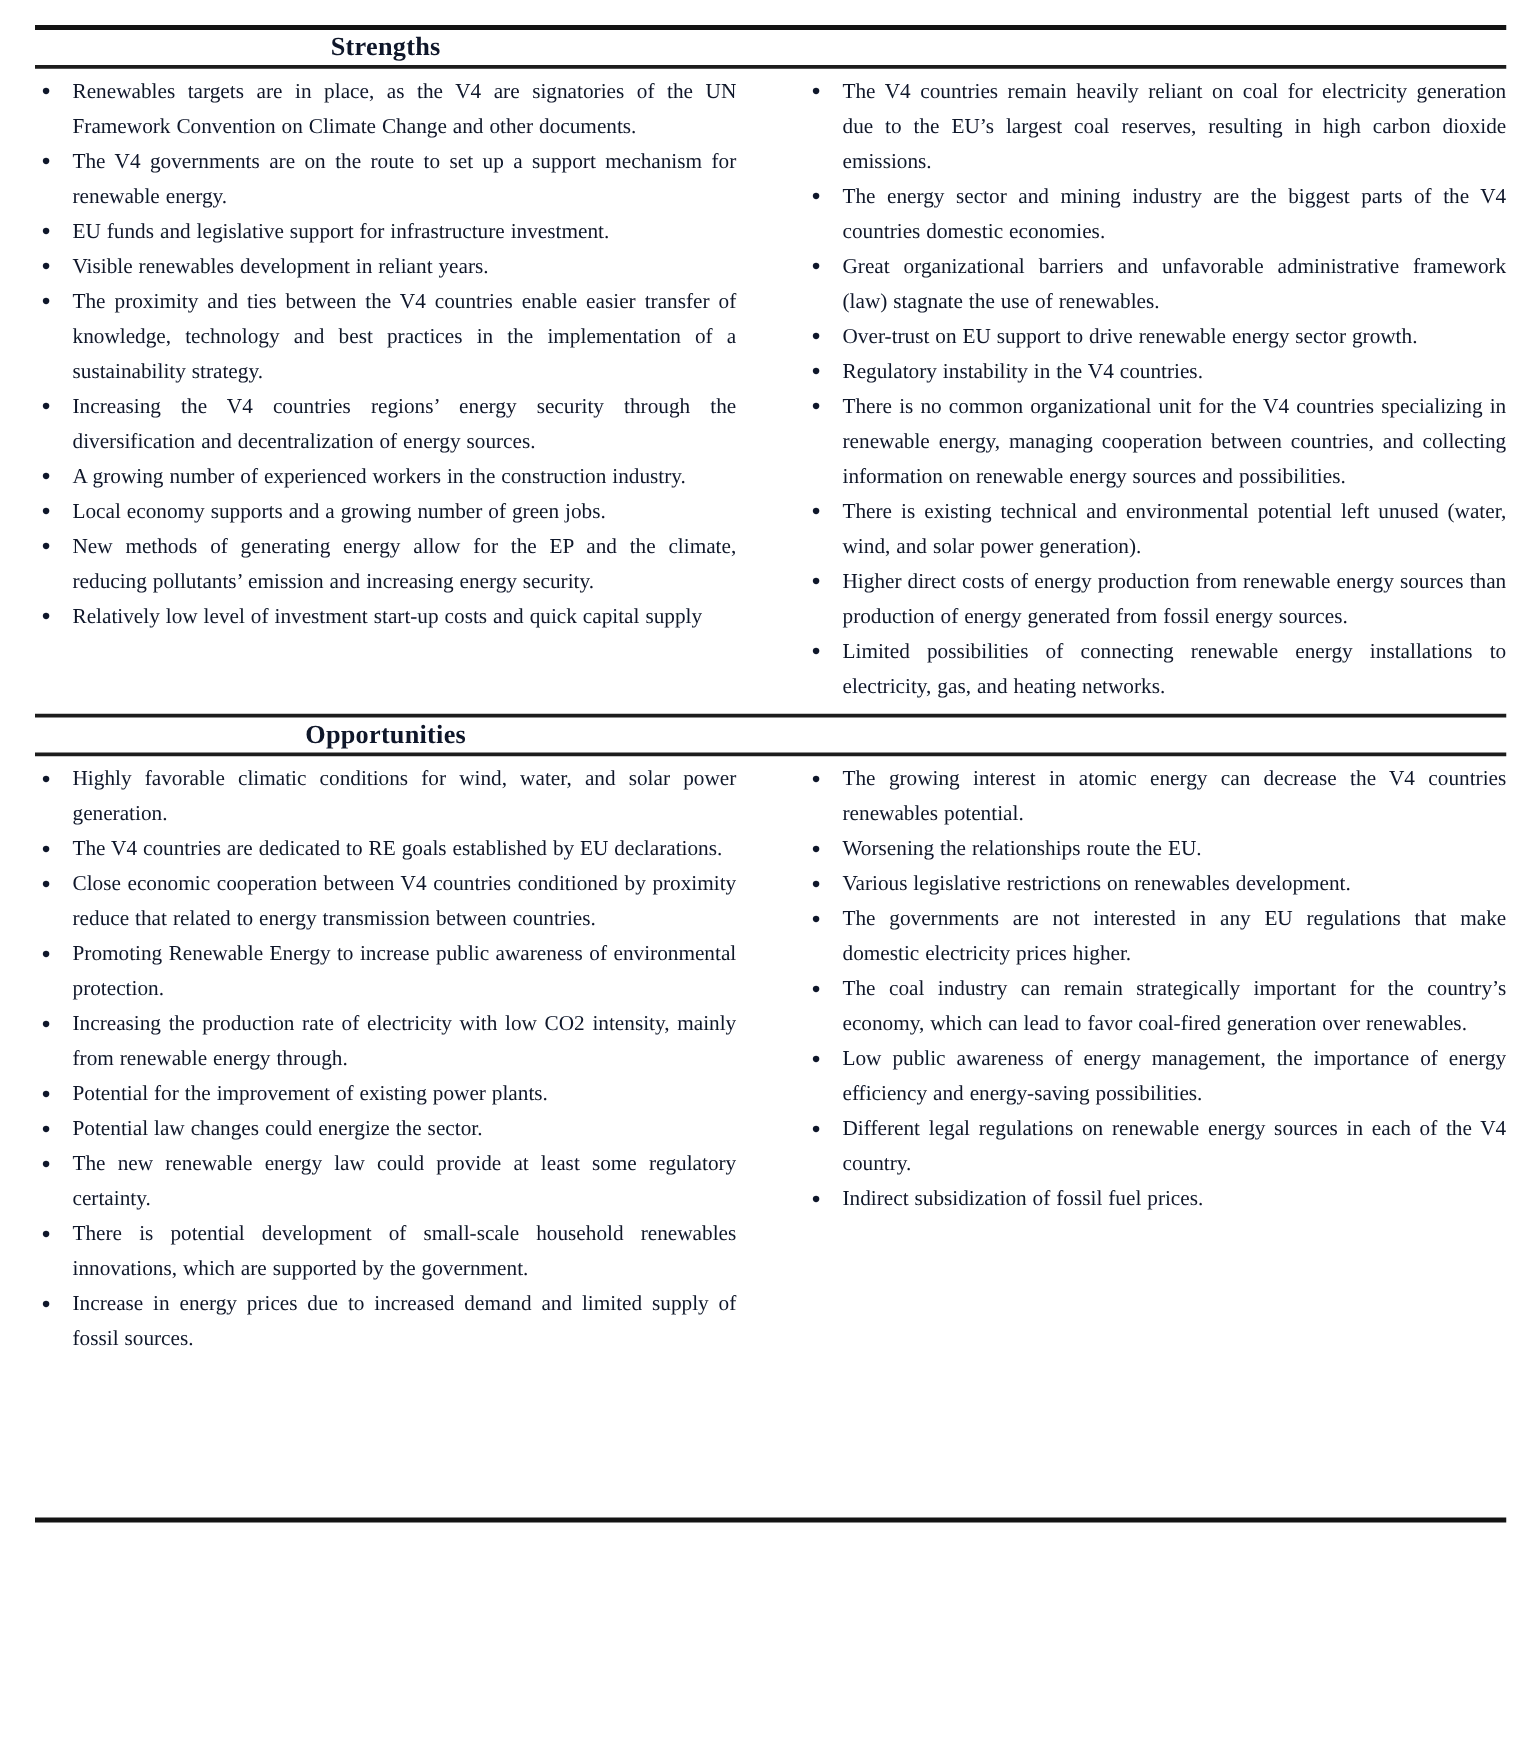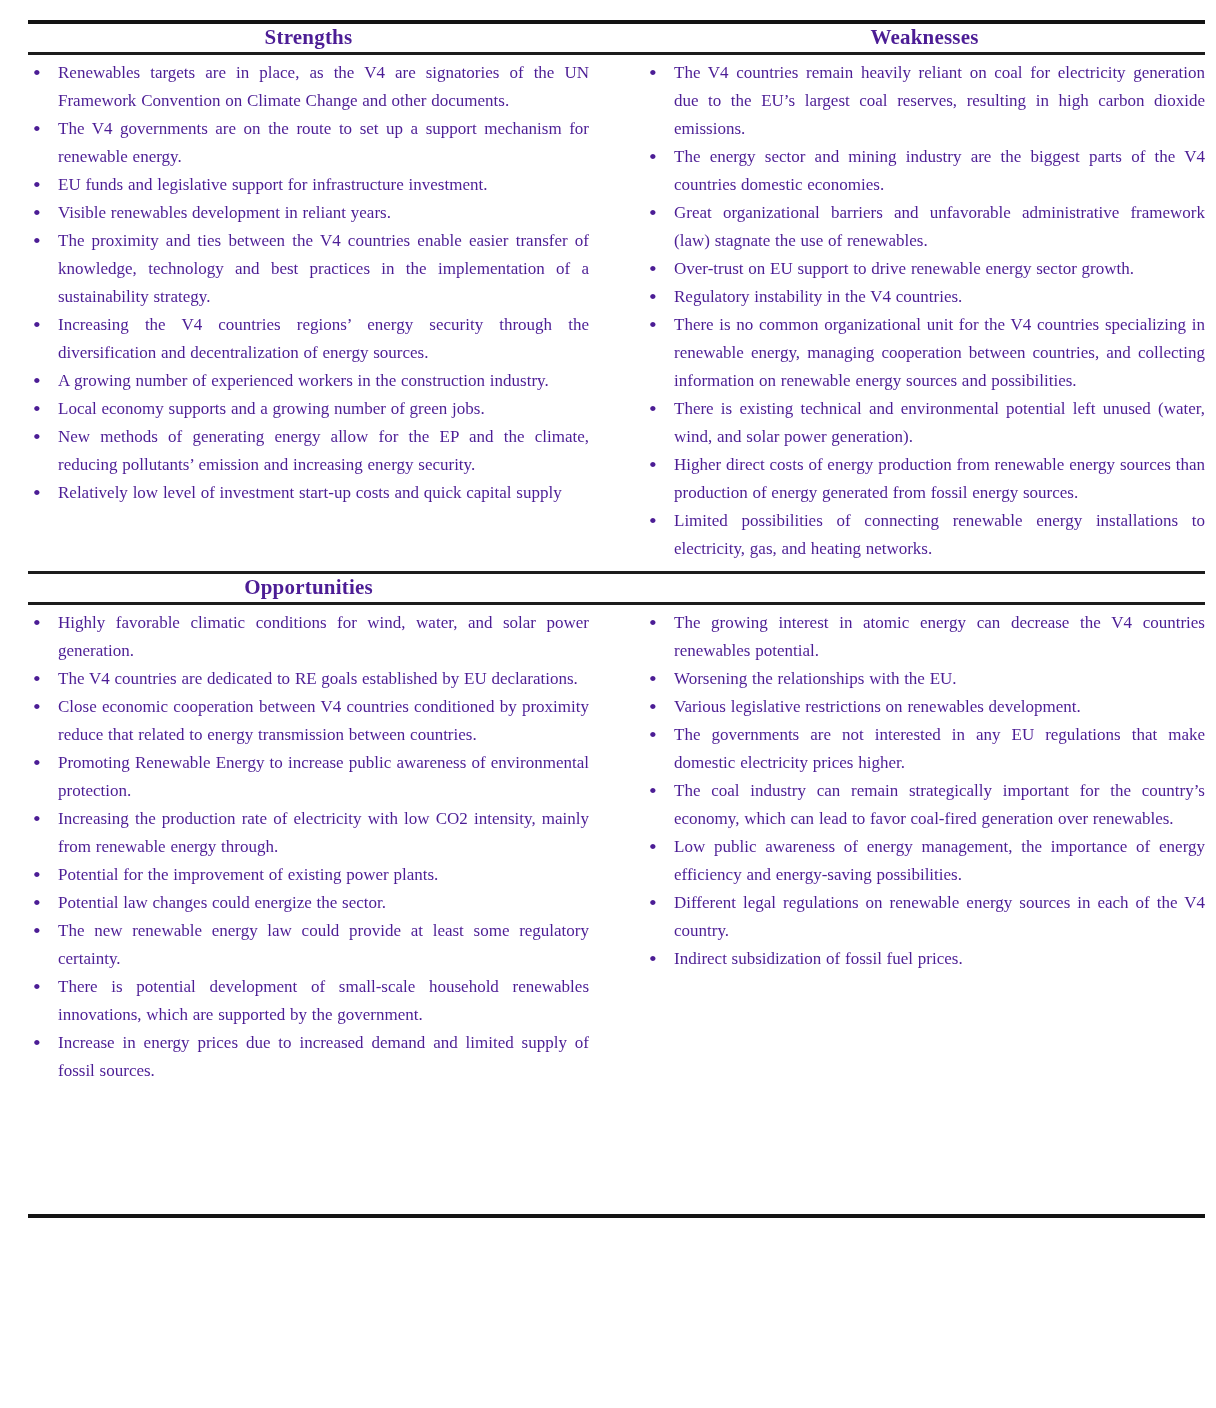--- a/index.html
+++ b/index.html
@@ -4,21 +4,21 @@
 <style>
   * { box-sizing: border-box; }
   html, body { margin: 0; padding: 0; background: #ffffff; }
   .sheet {
     width: 1216px;
     height: 1228px;
     padding: 20px 11px 10px 28px;
     display: flex;
     flex-direction: column;
     font-family: "Liberation Serif", "DejaVu Serif", serif;
-    color: #4c1d95;
+    color: #0f172a;
     overflow: hidden;
     background: #ffffff;
   }
   .rule { height: 3px; background: #1c1c1c; flex: 0 0 auto; }
   .rule-thick { height: 4px; background: #131313; flex: 0 0 auto; }
   .hrow {
     display: grid;
     grid-template-columns: 1fr 1fr;
     column-gap: 55px;
     padding: 1px 0 2px;
@@ -60,21 +60,20 @@
 </style>
 </head>
 <body>
 
 <div class="sheet">
 
   <div class="rule-thick"></div>
 
   <div class="hrow">
     <div class="hcell">Strengths</div>
-    <div class="hcell">Weaknesses</div>
   </div>
 
   <div class="rule"></div>
 
   <div class="brow">
     <div class="quad">
       <div class="item">
           <span class="bullet">•</span>
           <span class="itext">Renewables targets are in place, as the V4 are signatories of the UN Framework Convention on Climate Change and other documents.</span>
         </div>
@@ -206,21 +205,21 @@
           <span class="itext">Increase in energy prices due to increased demand and limited supply of fossil sources.</span>
         </div>
     </div>
     <div class="quad">
       <div class="item">
           <span class="bullet">•</span>
           <span class="itext">The growing interest in atomic energy can decrease the V4 countries renewables potential.</span>
         </div>
       <div class="item">
           <span class="bullet">•</span>
-          <span class="itext">Worsening the relationships with the EU.</span>
+          <span class="itext">Worsening the relationships route the EU.</span>
         </div>
       <div class="item">
           <span class="bullet">•</span>
           <span class="itext">Various legislative restrictions on renewables development.</span>
         </div>
       <div class="item">
           <span class="bullet">•</span>
           <span class="itext">The governments are not interested in any EU regulations that make domestic electricity prices higher.</span>
         </div>
       <div class="item">

